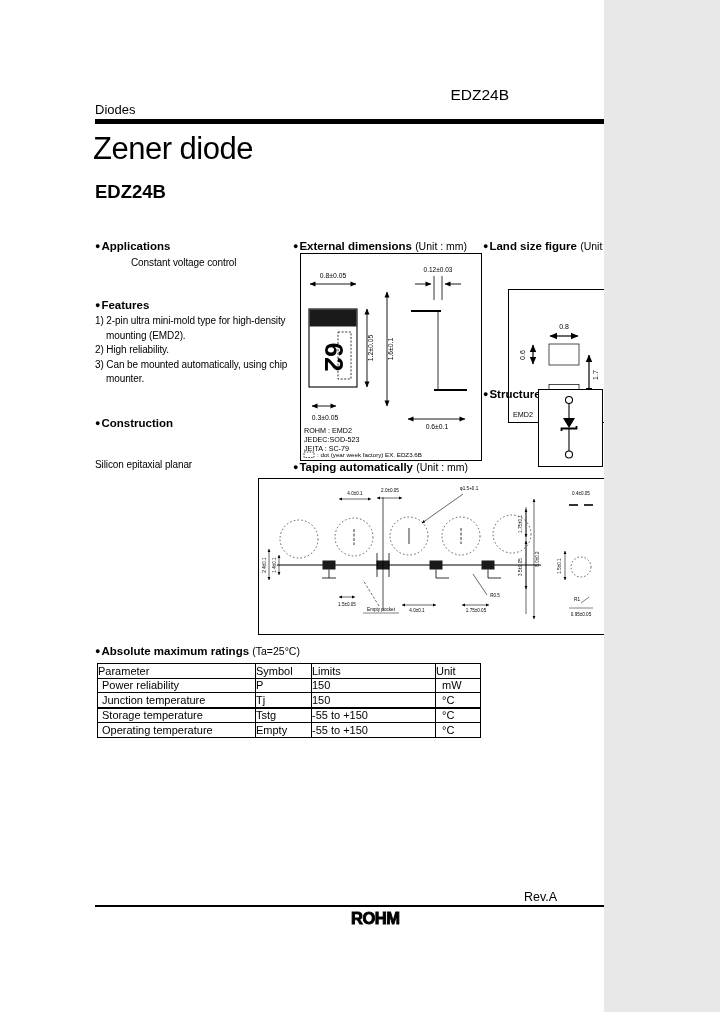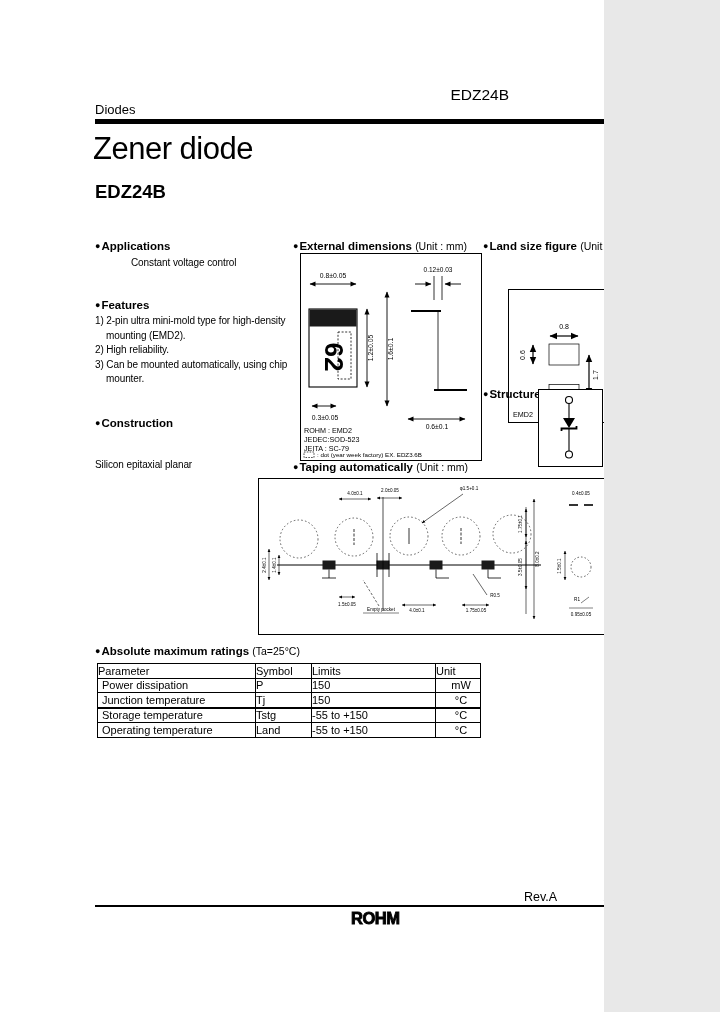--- a/index.html
+++ b/index.html
@@ -17,21 +17,21 @@
   .body-text{font-size:10px;line-height:14.5px;letter-spacing:-0.1px;}
   .feat-line{font-size:10px;line-height:14.6px;letter-spacing:-0.1px;white-space:nowrap;}
   .feat-cont{padding-left:11px;}
   .box{position:absolute;border:1px solid #000;background:#fff;}
   svg text{font-family:"Liberation Sans","DejaVu Sans",sans-serif;}
   
   .ratings-table{border-collapse:collapse;table-layout:fixed;border:1.5px solid #000;}
   .ratings-table th,.ratings-table td{border:1px solid #000;font-size:11px;font-weight:normal;
       height:13.5px;padding:0;text-align:left;overflow:hidden;white-space:nowrap;}
   .ratings-table td.param{text-align:left;padding-left:4px;}
-  .ratings-table td.unit{text-align:center;padding-left:6px;}
+  .ratings-table td.unit{text-align:left;padding-left:6px;}
   .ratings-table thead tr{border-bottom:1.5px solid #000;}
   .ratings-table tr.thick{border-bottom:2px solid #000;}
   .col-param{width:158px;}.col-sym{width:56px;}.col-lim{width:124px;}.col-unit{width:45px;}
   .footer-line{top:905px;left:95px;width:535px;height:1.5px;background:#000;}
   .footer-rev{top:890px;left:524px;font-size:12.5px;}
   .footer-page{top:890px;left:603px;font-size:12.5px;}
 </style>
 </head>
 <body>
 
@@ -225,40 +225,40 @@
     <thead>
       <tr>
         <th>Parameter</th>
         <th>Symbol</th>
         <th>Limits</th>
         <th>Unit</th>
       </tr>
     </thead>
     <tbody>
       <tr>
-        <td class="param">Power dissipation</td>
+        <td class="param">Power reliability</td>
         <td>P</td>
         <td>150</td>
         <td class="unit">mW</td>
       </tr>
       <tr class="thick">
         <td class="param">Junction temperature</td>
         <td>Tj</td>
         <td>150</td>
         <td class="unit">°C</td>
       </tr>
       <tr>
         <td class="param">Storage temperature</td>
         <td>Tstg</td>
         <td>-55 to +150</td>
         <td class="unit">°C</td>
       </tr>
       <tr>
         <td class="param">Operating temperature</td>
-        <td>Land</td>
+        <td>Empty</td>
         <td>-55 to +150</td>
         <td class="unit">°C</td>
       </tr>
     </tbody>
   </table>
 
   <div class="abs footer-rev">Rev.A</div>
   <div class="abs footer-page">1/4</div>
   <div class="abs footer-line"></div>
   <div class="abs" style="top:907px;left:350px;">

